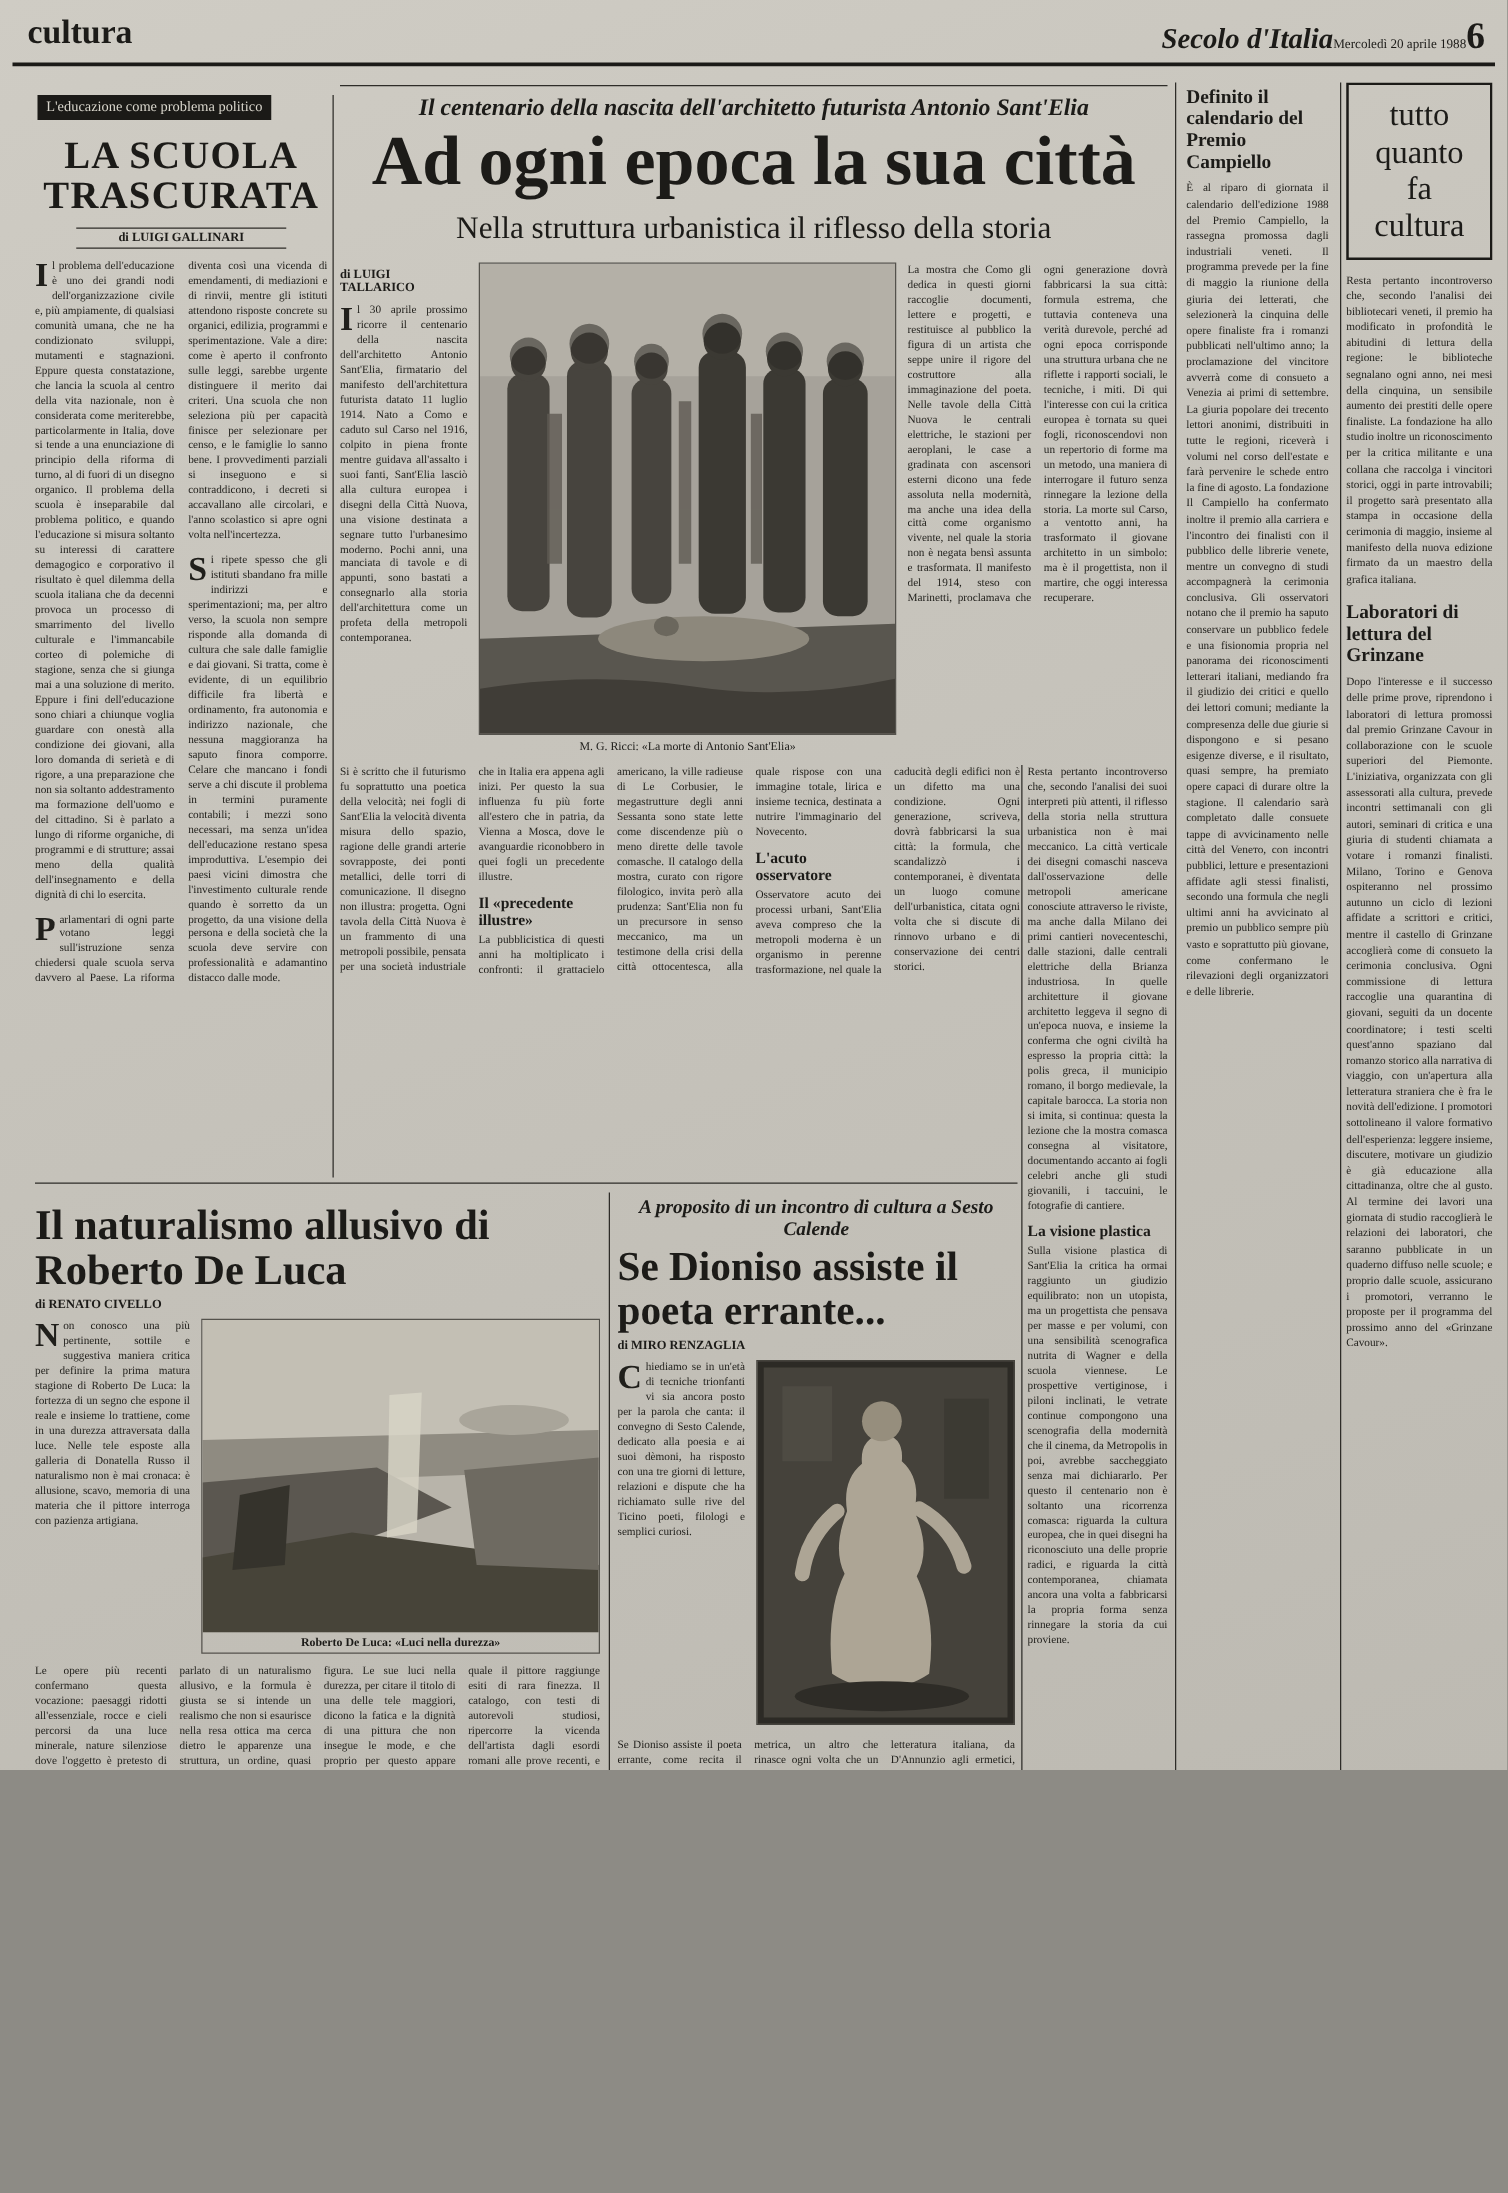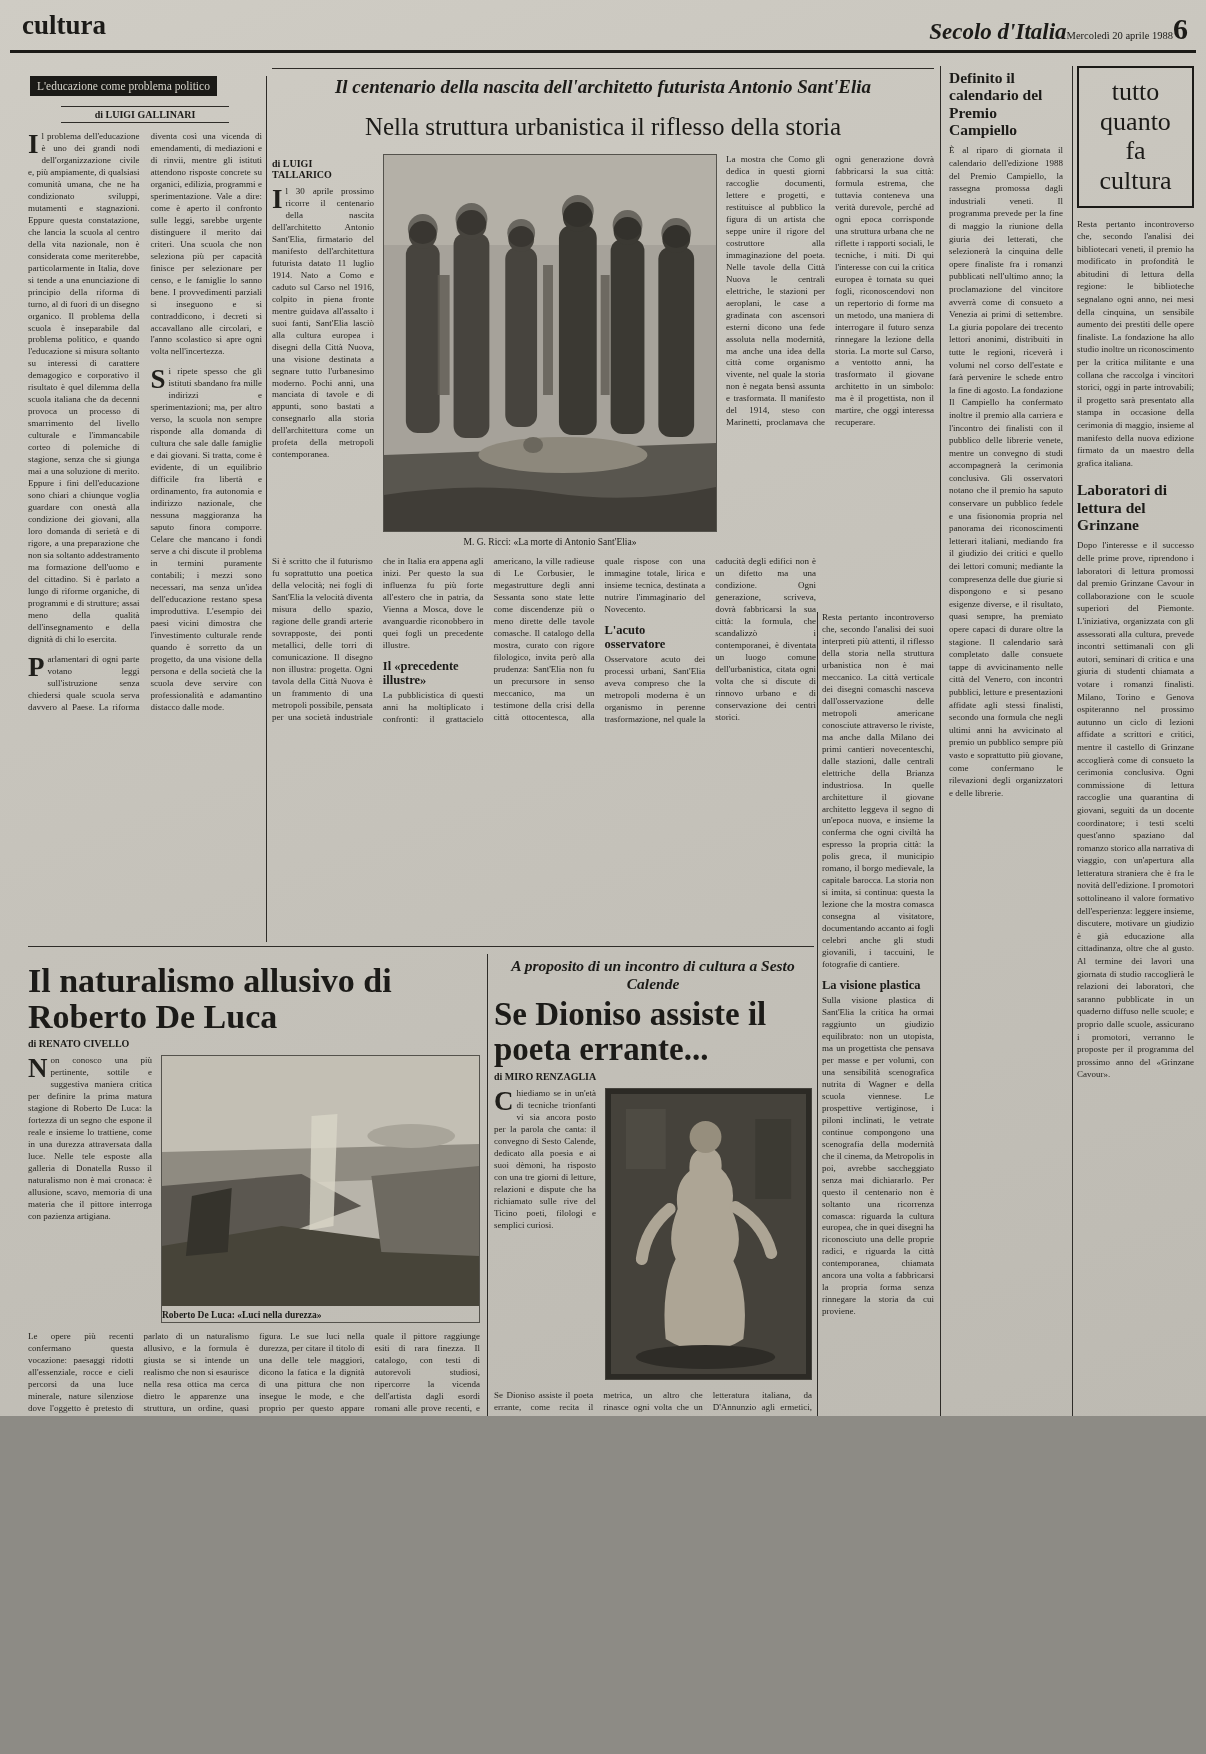--- a/index.html
+++ b/index.html
@@ -41,21 +41,21 @@
   .c-tall{position:absolute;left:822px;top:612px;width:112px;height:1132px;overflow:hidden;}
   
   .mostra{position:absolute;left:28px;top:954px;width:452px;height:792px;overflow:hidden;}
   .mo-kicker{font-size:19px;font-style:italic;font-weight:bold;text-align:center;
              border-top:1px solid #2e2c28;border-bottom:1px solid #2e2c28;padding:4px 0;}
   .mo-head{font-size:34px;font-weight:bold;line-height:1.05;margin-top:9px;}
   .mo-row{display:flex;gap:9px;margin-top:4px;}
   .mo-col1{width:124px;flex:0 0 auto;height:268px;overflow:hidden;}
   .mo-img{flex:1;border:1px solid #54524c;}
   .mo-img svg{display:block;width:100%;height:250px;}
-  .mo-caption{text-align:left;font-size:9.5px;font-weight:bold;margin-top:4px;}
+  .mo-caption{text-align:center;font-size:9.5px;font-weight:bold;margin-top:4px;}
   .mo-lower{column-count:4;column-gap:10px;height:380px;overflow:hidden;margin-top:8px;}
   
   .dioniso{position:absolute;left:494px;top:954px;width:318px;height:792px;overflow:hidden;}
   .di-kicker{font-size:15.5px;font-style:italic;font-weight:bold;text-align:center;padding:3px 0 4px;}
   .di-head{font-size:33px;font-weight:bold;line-height:1.06;}
   .di-row{display:flex;gap:9px;margin-top:4px;}
   .di-col1{width:102px;flex:0 0 auto;height:292px;overflow:hidden;}
   .di-img{flex:1;border:1px solid #44423c;}
   .di-img svg{display:block;width:100%;height:290px;}
   .di-lower{column-count:3;column-gap:10px;height:372px;overflow:hidden;margin-top:10px;}
@@ -81,30 +81,32 @@
   </div>
   <div class="mast-rule"></div>
 
   <div class="rule" style="left:266px;top:76px;width:1px;height:866px;"></div>
   <div class="rule" style="left:28px;top:946px;width:786px;height:1px;"></div>
   <div class="rule" style="left:487px;top:954px;width:1px;height:792px;"></div>
   <div class="rule" style="left:817px;top:612px;width:1px;height:1132px;"></div>
 
   <div class="scuola">
     <div class="sc-kicker">L'educazione come problema politico</div>
+    <div class="sc-head">LA SCUOLA TRASCURATA</div>
     <div class="sc-byline">di LUIGI GALLINARI</div>
     <div class="sc-body">
       <div class="bt drop">Il problema dell'educazione è uno dei grandi nodi dell'organizzazione civile e, più ampiamente, di qualsiasi comunità umana, che ne ha condizionato sviluppi, mutamenti e stagnazioni. Eppure questa constatazione, che lancia la scuola al centro della vita nazionale, non è considerata come meriterebbe, particolarmente in Italia, dove si tende a una enunciazione di principio della riforma di turno, al di fuori di un disegno organico. Il problema della scuola è inseparabile dal problema politico, e quando l'educazione si misura soltanto su interessi di carattere demagogico e corporativo il risultato è quel dilemma della scuola italiana che da decenni provoca un processo di smarrimento del livello culturale e l'immancabile corteo di polemiche di stagione, senza che si giunga mai a una soluzione di merito. Eppure i fini dell'educazione sono chiari a chiunque voglia guardare con onestà alla condizione dei giovani, alla loro domanda di serietà e di rigore, a una preparazione che non sia soltanto addestramento ma formazione dell'uomo e del cittadino. Si è parlato a lungo di riforme organiche, di programmi e di strutture; assai meno della qualità dell'insegnamento e della dignità di chi lo esercita.</div>
       <div class="bt drop" style="margin-top:8px;">Parlamentari di ogni parte votano leggi sull'istruzione senza chiedersi quale scuola serva davvero al Paese. La riforma diventa così una vicenda di emendamenti, di mediazioni e di rinvii, mentre gli istituti attendono risposte concrete su organici, edilizia, programmi e sperimentazione. Vale a dire: come è aperto il confronto sulle leggi, sarebbe urgente distinguere il merito dai criteri. Una scuola che non seleziona più per capacità finisce per selezionare per censo, e le famiglie lo sanno bene. I provvedimenti parziali si inseguono e si contraddicono, i decreti si accavallano alle circolari, e l'anno scolastico si apre ogni volta nell'incertezza.</div>
       <div class="bt drop" style="margin-top:8px;">Si ripete spesso che gli istituti sbandano fra mille indirizzi e sperimentazioni; ma, per altro verso, la scuola non sempre risponde alla domanda di cultura che sale dalle famiglie e dai giovani. Si tratta, come è evidente, di un equilibrio difficile fra libertà e ordinamento, fra autonomia e indirizzo nazionale, che nessuna maggioranza ha saputo finora comporre. Celare che mancano i fondi serve a chi discute il problema in termini puramente contabili; i mezzi sono necessari, ma senza un'idea dell'educazione restano spesa improduttiva. L'esempio dei paesi vicini dimostra che l'investimento culturale rende quando è sorretto da un progetto, da una visione della persona e della società che la scuola deve servire con professionalità e adamantino distacco dalle mode.</div>
     </div>
   </div>
 
   <div class="santelia">
     <div class="c-kicker">Il centenario della nascita dell'architetto futurista Antonio Sant'Elia</div>
+    <div class="c-head">Ad ogni epoca la sua città</div>
     <div class="c-sub">Nella struttura urbanistica il riflesso della storia</div>
     <div class="c-toprow">
       <div class="c-col1">
         <div class="byline">di LUIGI TALLARICO</div>
         <div class="bt drop">Il 30 aprile prossimo ricorre il centenario della nascita dell'architetto Antonio Sant'Elia, firmatario del manifesto dell'architettura futurista datato 11 luglio 1914. Nato a Como e caduto sul Carso nel 1916, colpito in piena fronte mentre guidava all'assalto i suoi fanti, Sant'Elia lasciò alla cultura europea i disegni della Città Nuova, una visione destinata a segnare tutto l'urbanesimo moderno. Pochi anni, una manciata di tavole e di appunti, sono bastati a consegnarlo alla storia dell'architettura come un profeta della metropoli contemporanea.</div>
       </div>
       <div class="c-img">
         <svg viewBox="0 0 334 376" preserveAspectRatio="none">
           <rect width="334" height="376" fill="#a6a29a"></rect>
           <rect width="334" height="90" fill="#b4b0a7"></rect>

